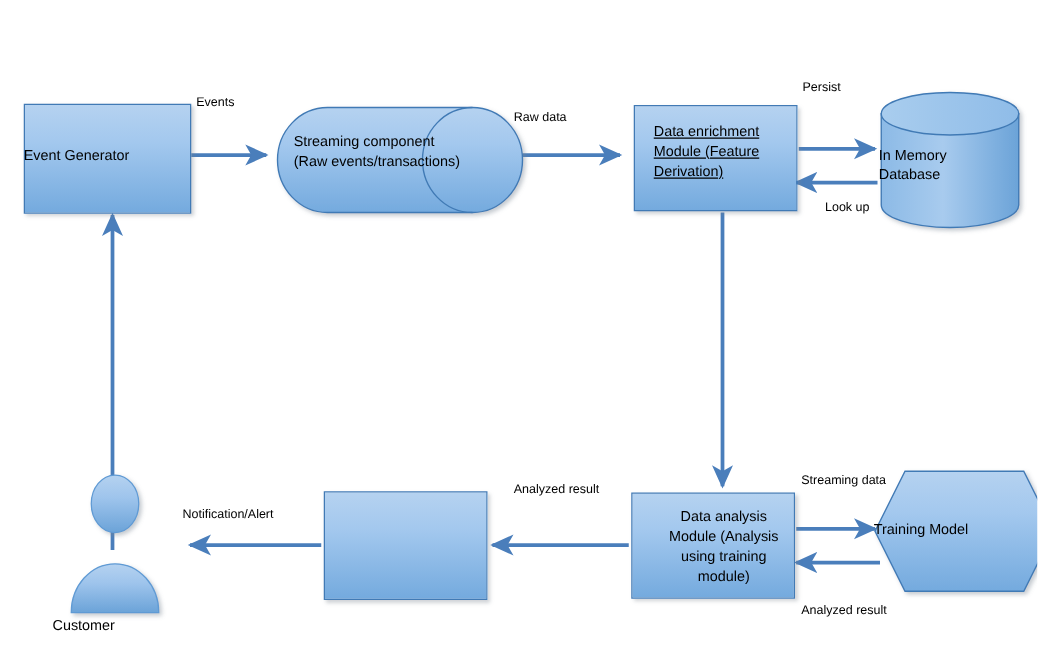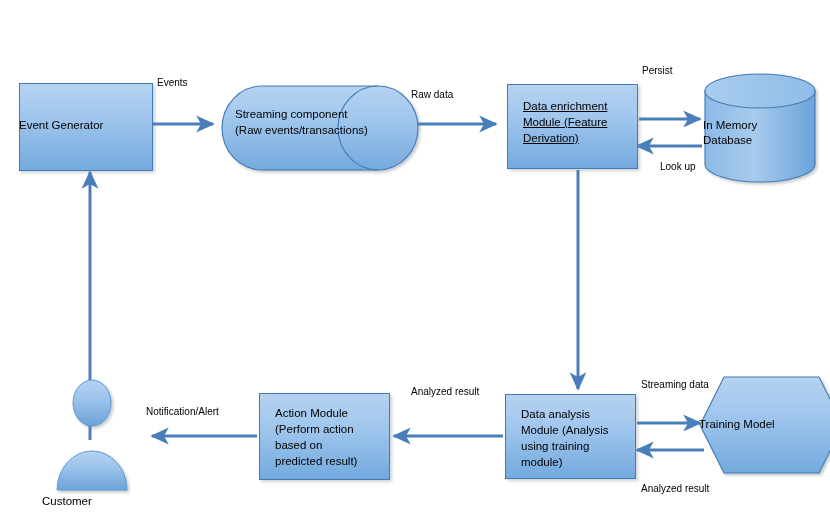--- a/index.html
+++ b/index.html
@@ -137,45 +137,41 @@
     </defs>
     <g filter="url(#shadowB)">
       <path d="M2,19 L2,92 A55,18 0 0 0 112,92 L112,19 Z" fill="url(#gradVCyl)" stroke="#417ab5" stroke-width="1.1"></path>
       <ellipse cx="57" cy="19" rx="55" ry="17" fill="url(#gradVTop)" stroke="#417ab5" stroke-width="1.1"></ellipse>
     </g>
   </svg>
   <div class="centerlabel" style="left:703px; top:118px; width:118px;">In Memory
 Database</div>
 
   <div class="shape boxshape" style="left:505px; top:394px; width:131px; height:85px;"></div>
-  <div class="boxlabel" style="left:521px; top:406px; width:116px;">Data analysis
+  <div class="boxlabel" style="left:521px; top:406px; width:116px;text-align:center;">Data analysis
 Module (Analysis
 using training
 module)</div>
 
   <svg class="shapesvg" style="left:699px; top:376px; width:145px; height:98px;" viewBox="0 0 145 98" xmlns="http://www.w3.org/2000/svg">
     <defs>
       <linearGradient id="gradHex" x1="0" y1="0" x2="0" y2="1">
         <stop offset="0%" stop-color="#b5d2f0"></stop>
         <stop offset="35%" stop-color="#a3c8ee"></stop>
         <stop offset="100%" stop-color="#74aade"></stop>
       </linearGradient>
       <filter id="shadowC" x="-20%" y="-20%" width="150%" height="150%">
         <feDropShadow dx="2" dy="2" stdDeviation="1.8" flood-color="#7b8894" flood-opacity="0.45"></feDropShadow>
       </filter>
     </defs>
     <polygon points="25,1 120,1 144,49 120,97 25,97 1,49" fill="url(#gradHex)" stroke="#417ab5" stroke-width="1.1" filter="url(#shadowC)"></polygon>
   </svg>
   <div class="centerlabel" style="left:699px; top:417px; width:145px;">Training Model</div>
 
   <div class="shape boxshape" style="left:259px; top:393px; width:131px; height:87px;"></div>
-  <div class="boxlabel" style="left:275px; top:405px; width:116px;">Action Module
-(Perform action
-based on
-predicted result)</div>
 
   <svg class="shapesvg" style="left:55px; top:380px; width:74px; height:112px;" viewBox="0 0 74 112" xmlns="http://www.w3.org/2000/svg">
     <defs>
       <linearGradient id="gradHead" x1="0" y1="0" x2="0" y2="1">
         <stop offset="0%" stop-color="#b5d2f0"></stop>
         <stop offset="40%" stop-color="#9ec4ec"></stop>
         <stop offset="100%" stop-color="#6ba3d8"></stop>
       </linearGradient>
       <linearGradient id="gradBody" x1="0" y1="0" x2="0" y2="1">
         <stop offset="0%" stop-color="#b5d2f0"></stop>

